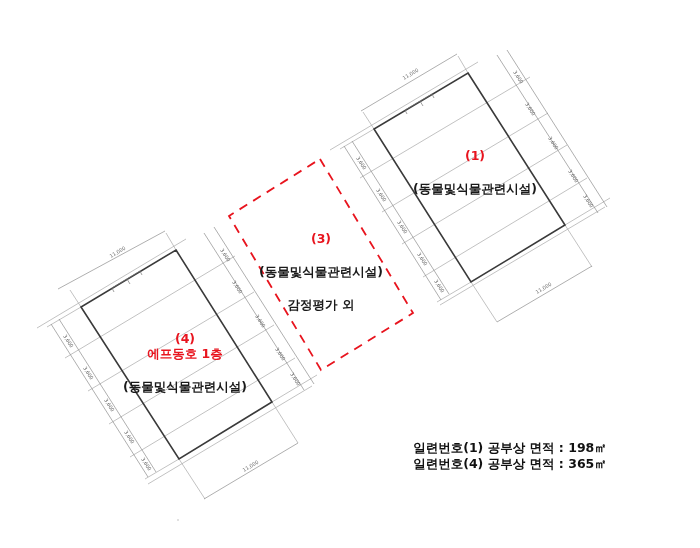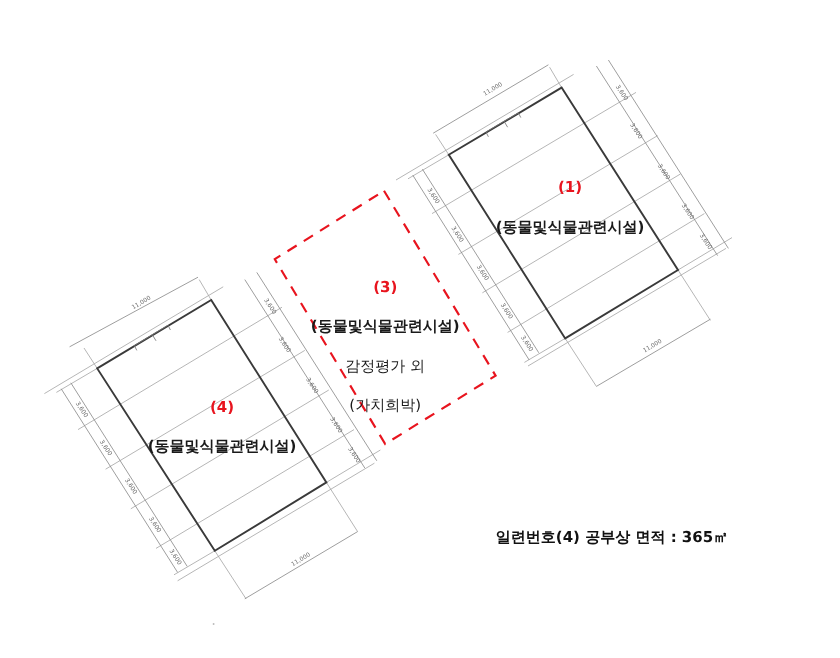--- a/index.html
+++ b/index.html
@@ -2,21 +2,21 @@
 <html><head>
 <meta charset="utf-8">
 <style>
   html, body { margin:0; padding:0; background:#ffffff; }
   body { width:700px; height:548px; position:relative; overflow:hidden;
          font-family:"DejaVu Sans", "Liberation Sans", sans-serif; }
   svg.plan { position:absolute; left:0; top:0; }
   .lbl { position:absolute; text-align:center; font-weight:bold; line-height:15px; font-size:12.5px; white-space:nowrap; }
   .red { color:#e8141e; }
   .blk { color:#1a1a1a;margin-top:18px; }
-  .lbl .plain { font-weight:normal; }
+  .lbl .plain { font-weight:bold; }
   .legend { position:absolute; left:330px; top:440px; width:360px; text-align:center;
             font-size:12.5px; line-height:16px; color:#111; font-weight:bold; }
   .legend div { white-space:nowrap; }
   .dim { font-size:5px; fill:#666; font-family:"DejaVu Sans", sans-serif; }
 </style>
 </head>
 <body>
 
 <svg class="plan" width="700" height="548" viewBox="0 0 700 548" xmlns="http://www.w3.org/2000/svg">
 
@@ -130,23 +130,24 @@
 
 <div class="lbl" style="left:400px; top:148px; width:150px;">
   <div class="red">(1)</div>
   <div class="blk">(동물및식물관련시설)</div>
 </div>
 
 <div class="lbl" style="left:246px; top:231px; width:150px;">
   <div class="red">(3)</div>
   <div class="blk">(동물및식물관련시설)</div>
   <div class="blk plain">감정평가 외</div>
-  <div class="blk plain">(가치희박)</div>
 </div>
 
 <div class="lbl" style="left:110px; top:331px; width:150px;">
   <div class="red">(4)</div>
+  <div class="red">에프동호 1층</div>
   <div class="blk">(동물및식물관련시설)</div>
 </div>
 
 <div class="legend">
+  <div>일련번호(1) 공부상 면적 : 198㎡</div>
   <div>일련번호(4) 공부상 면적 : 365㎡</div>
 </div>
 
 </body></html>

